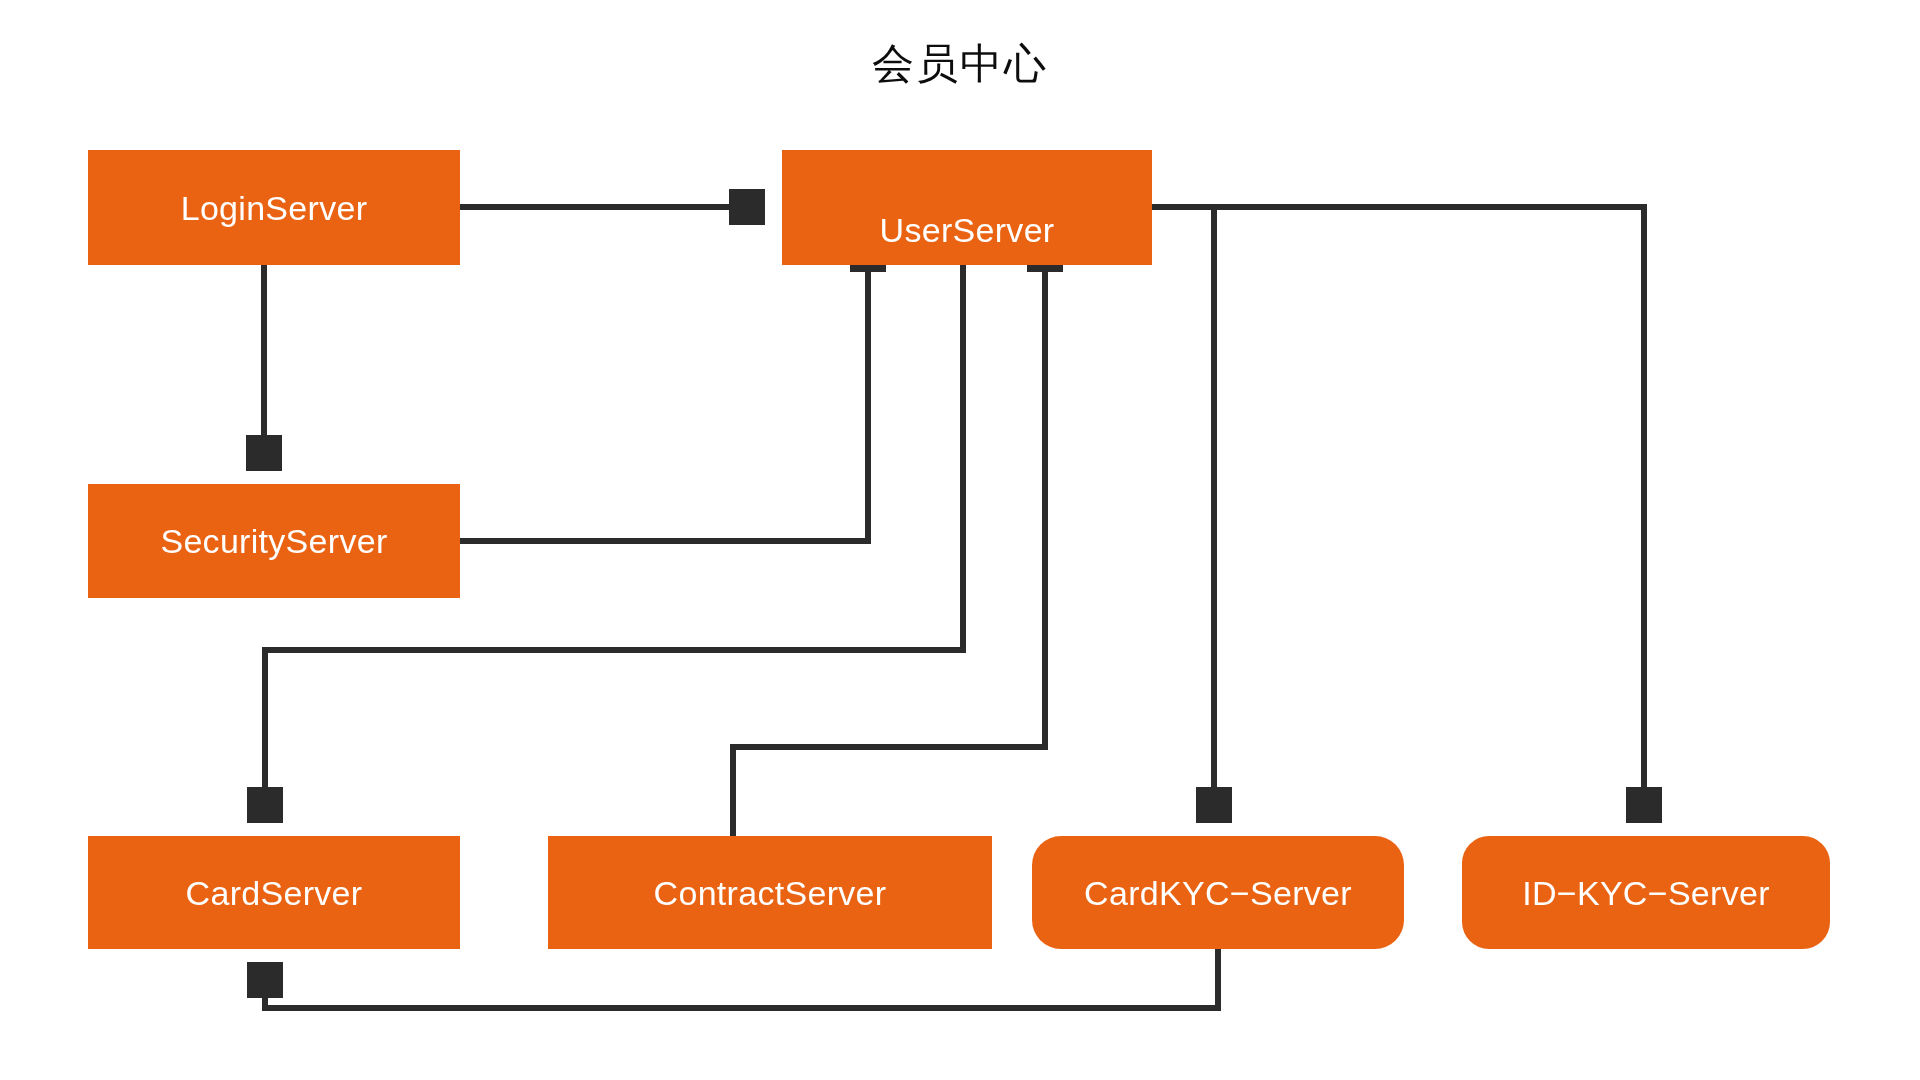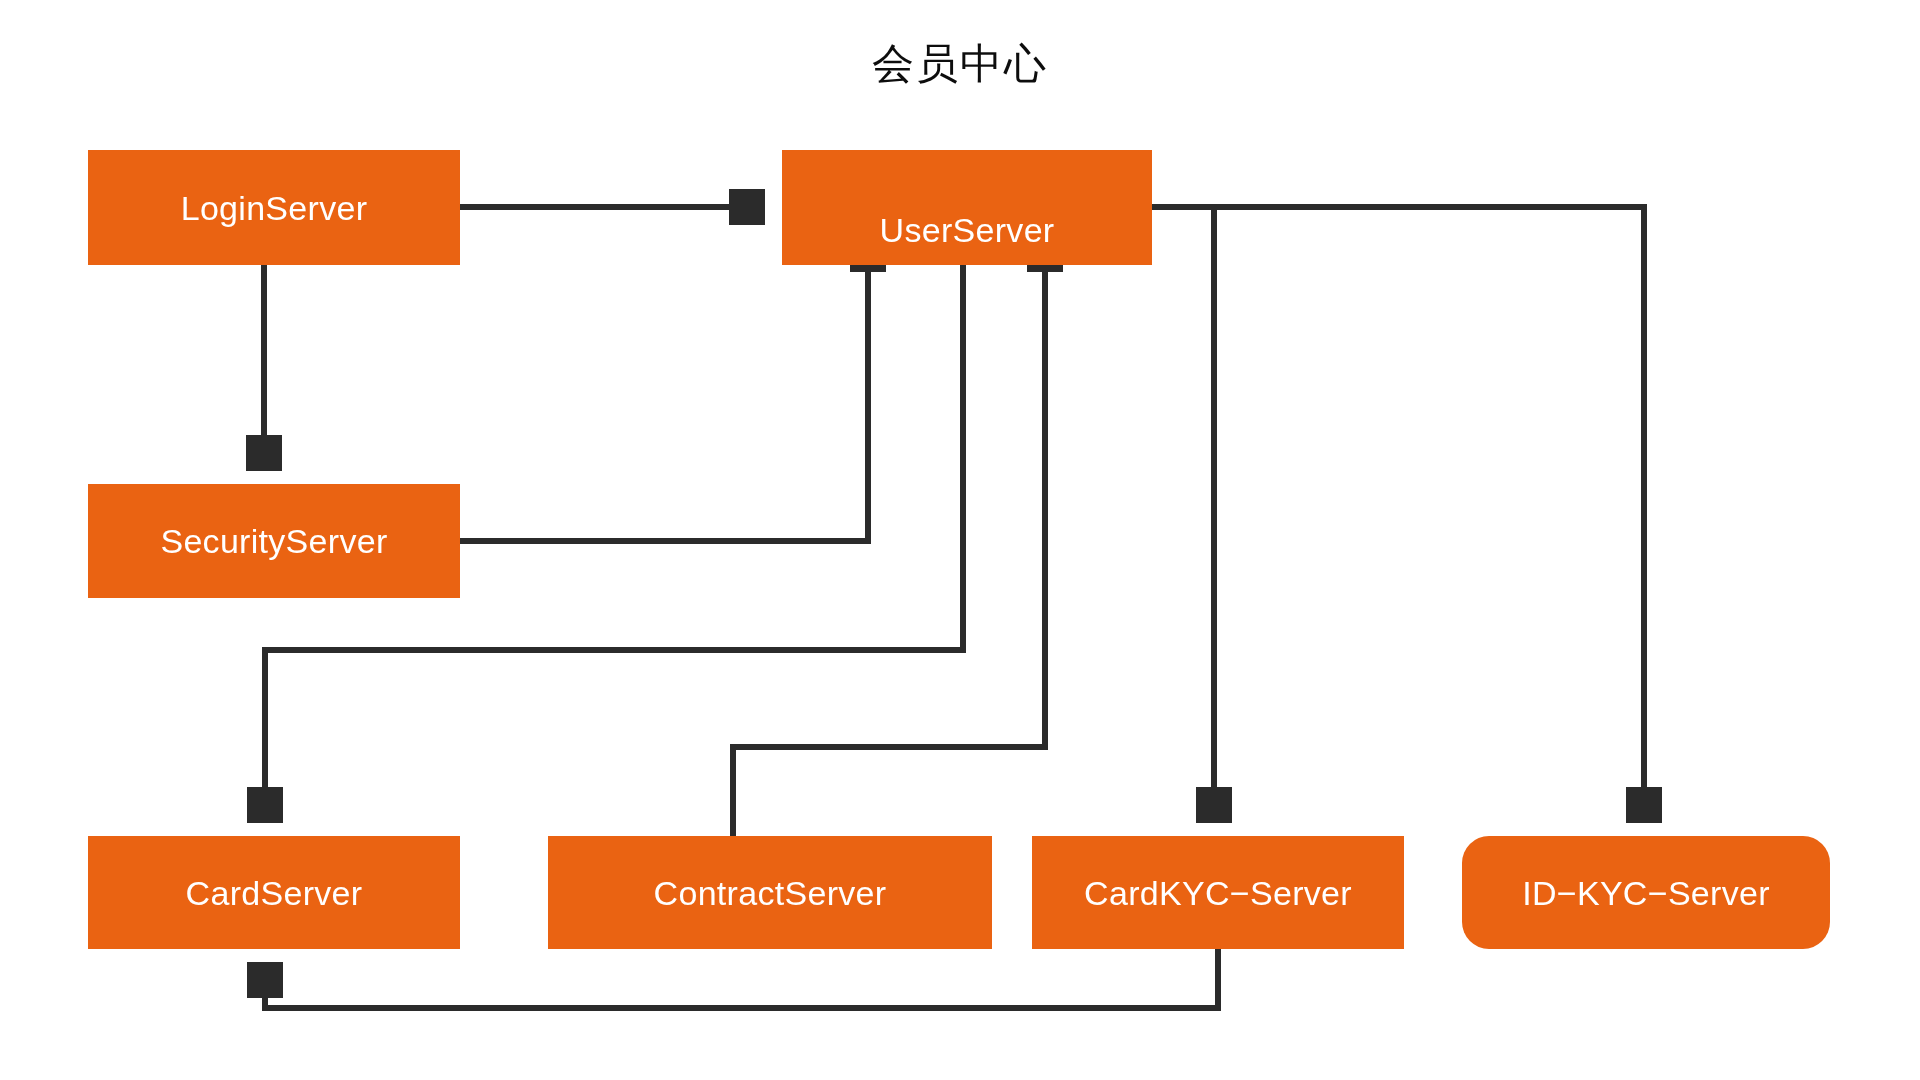--- a/index.html
+++ b/index.html
@@ -104,21 +104,21 @@
       </div>
       <div class="node" style="left: 88px; top: 484px; width: 372px; height: 114px; background: rgb(234, 99, 18);">
         <span class="node-label" style="color: rgb(255, 255, 255);">SecurityServer</span>
       </div>
       <div class="node" style="left: 88px; top: 836px; width: 372px; height: 113px; background: rgb(234, 99, 18);">
         <span class="node-label" style="color: rgb(255, 255, 255);">CardServer</span>
       </div>
       <div class="node" style="left: 548px; top: 836px; width: 444px; height: 113px; background: rgb(234, 99, 18);">
         <span class="node-label" style="color: rgb(255, 255, 255);">ContractServer</span>
       </div>
-      <div class="node" style="left: 1032px; top: 836px; width: 372px; height: 113px; background: rgb(234, 99, 18);">
+      <div class="node" style="left: 1032px; top: 836px; width: 372px; height: 113px; background: rgb(234, 99, 18); border-radius: 29px;">
         <span class="node-label" style="color: rgb(255, 255, 255);">CardKYC−Server</span>
       </div>
       <div class="node" style="left: 1462px; top: 836px; width: 368px; height: 113px; background: rgb(234, 99, 18); border-radius: 27px;">
         <span class="node-label" style="color: rgb(255, 255, 255);">ID−KYC−Server</span>
       </div>
     </div>
 
 </div>
 
 </body></html>

